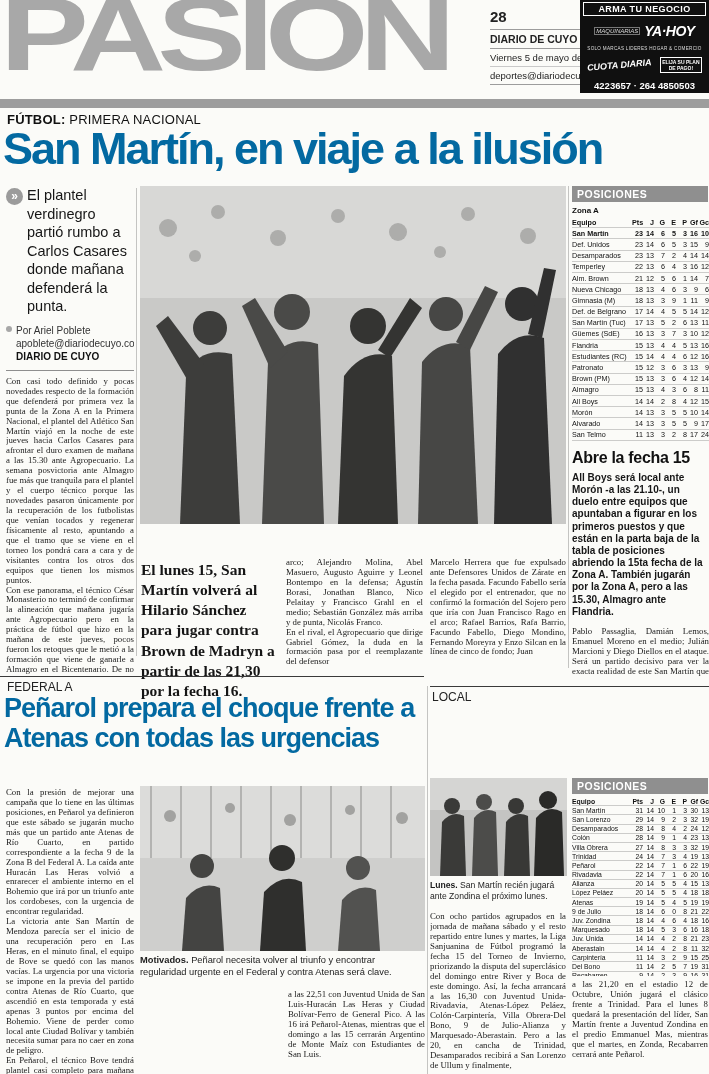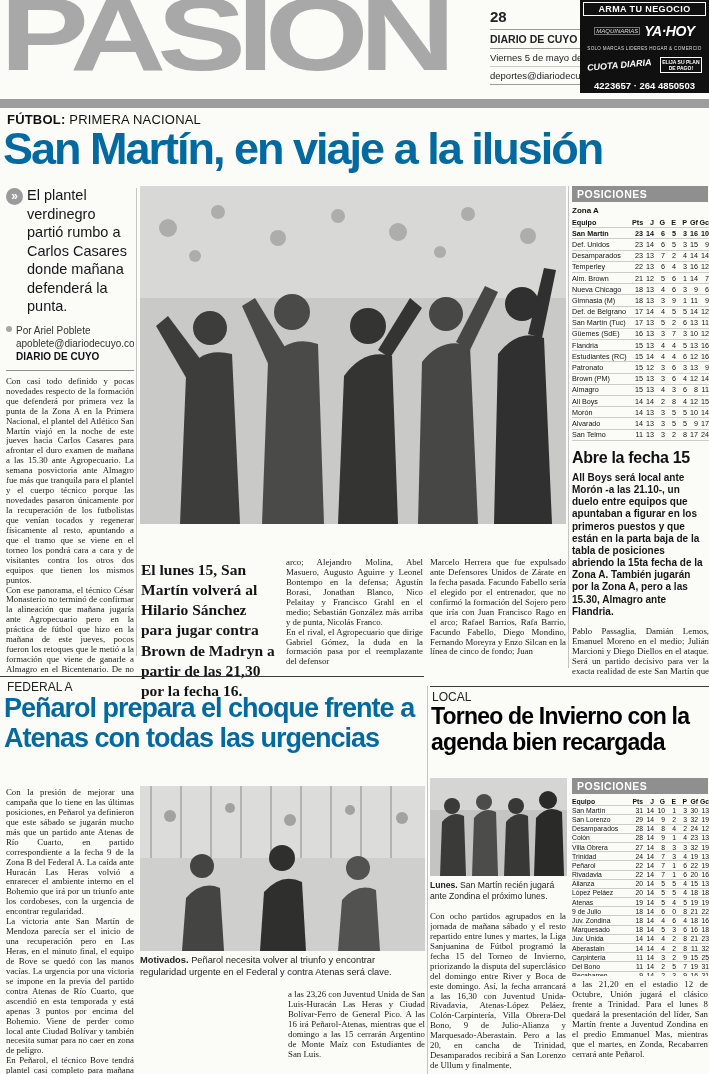--- a/index.html
+++ b/index.html
@@ -465,27 +465,26 @@
           <circle cx="218" cy="82" r="12"></circle>
           <path d="M198 165 L202 114 Q218 96 236 104 L240 165 Z"></path>
         </g>
     </svg>
   </div>
   <div class="caption" id="caption-fed">
     <b>Motivados.</b><span> Peñarol necesita volver al triunfo y encontrar regularidad urgente en el Federal y contra Atenas será clave.</span>
   </div>
 
   <div class="serif" id="fed-col3">
-    <p>a las 23,26 con Juventud Unida de San Luis-Huracán Las Heras y Ciudad Bolívar-Ferro de General Pico. A las 16 irá Peñarol-Atenas, mientras que el domingo a las 15 cerrarán Argentino de Monte Maíz con Estudiantes de San Luis.</p>
+    <p>a las 22,51 con Juventud Unida de San Luis-Huracán Las Heras y Ciudad Bolívar-Ferro de General Pico. A las 16 irá Peñarol-Atenas, mientras que el domingo a las 15 cerrarán Argentino de Monte Maíz con Estudiantes de San Luis.</p>
   </div>
 
   <div class="vrule" id="vr3"></div>
   <div class="hrule" id="hr-loc"></div>
   <div class="sub-kicker" id="kicker-loc">LOCAL</div>
-  <div id="headline-loc">Torneo de Invierno con la agenda bien recargada</div>
 
   <div class="photo" id="photo-loc">
     <svg width="137" height="98" viewBox="0 0 137 98" preserveAspectRatio="none">
       <rect width="137" height="98" fill="#c4c4c2"></rect>
       <rect width="137" height="32" fill="#d5d5d3"></rect>
       <g fill="#3a3a38">
           <circle cx="22" cy="28" r="8"></circle>
           <path d="M10 98 L12 44 Q22 32 34 38 L36 98 Z"></path>
         </g>
       <g fill="#4c4c4a">

